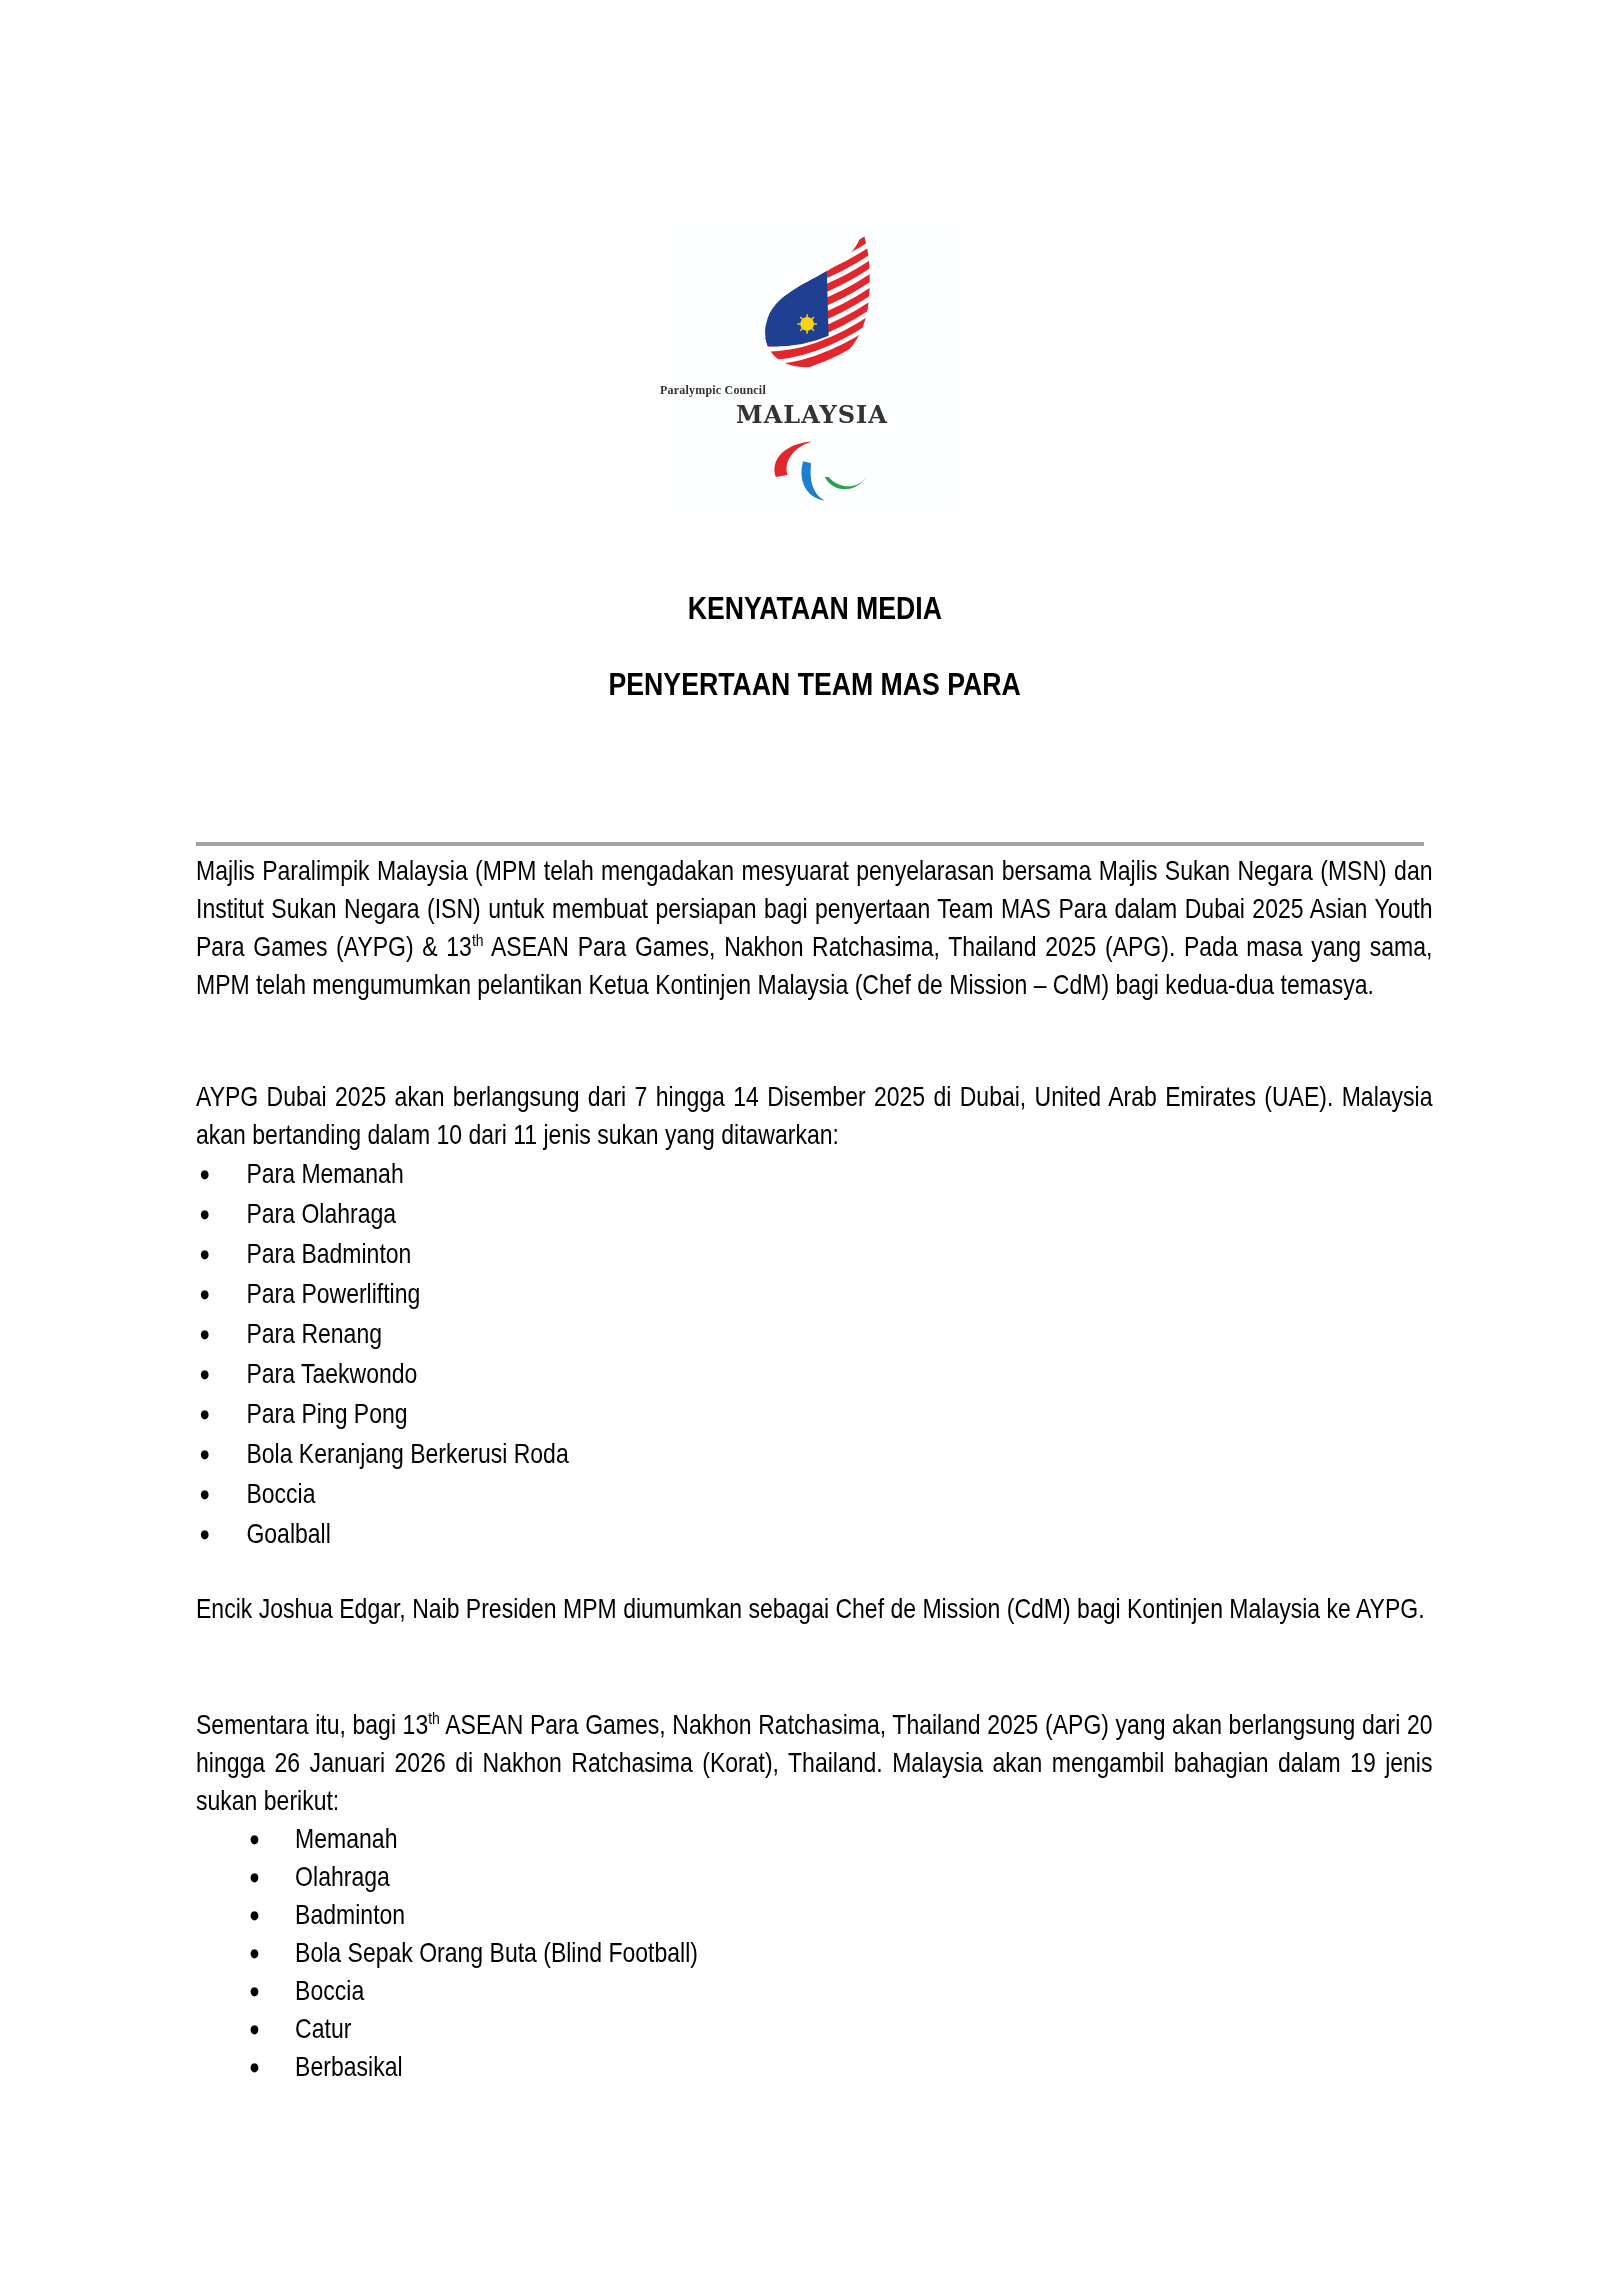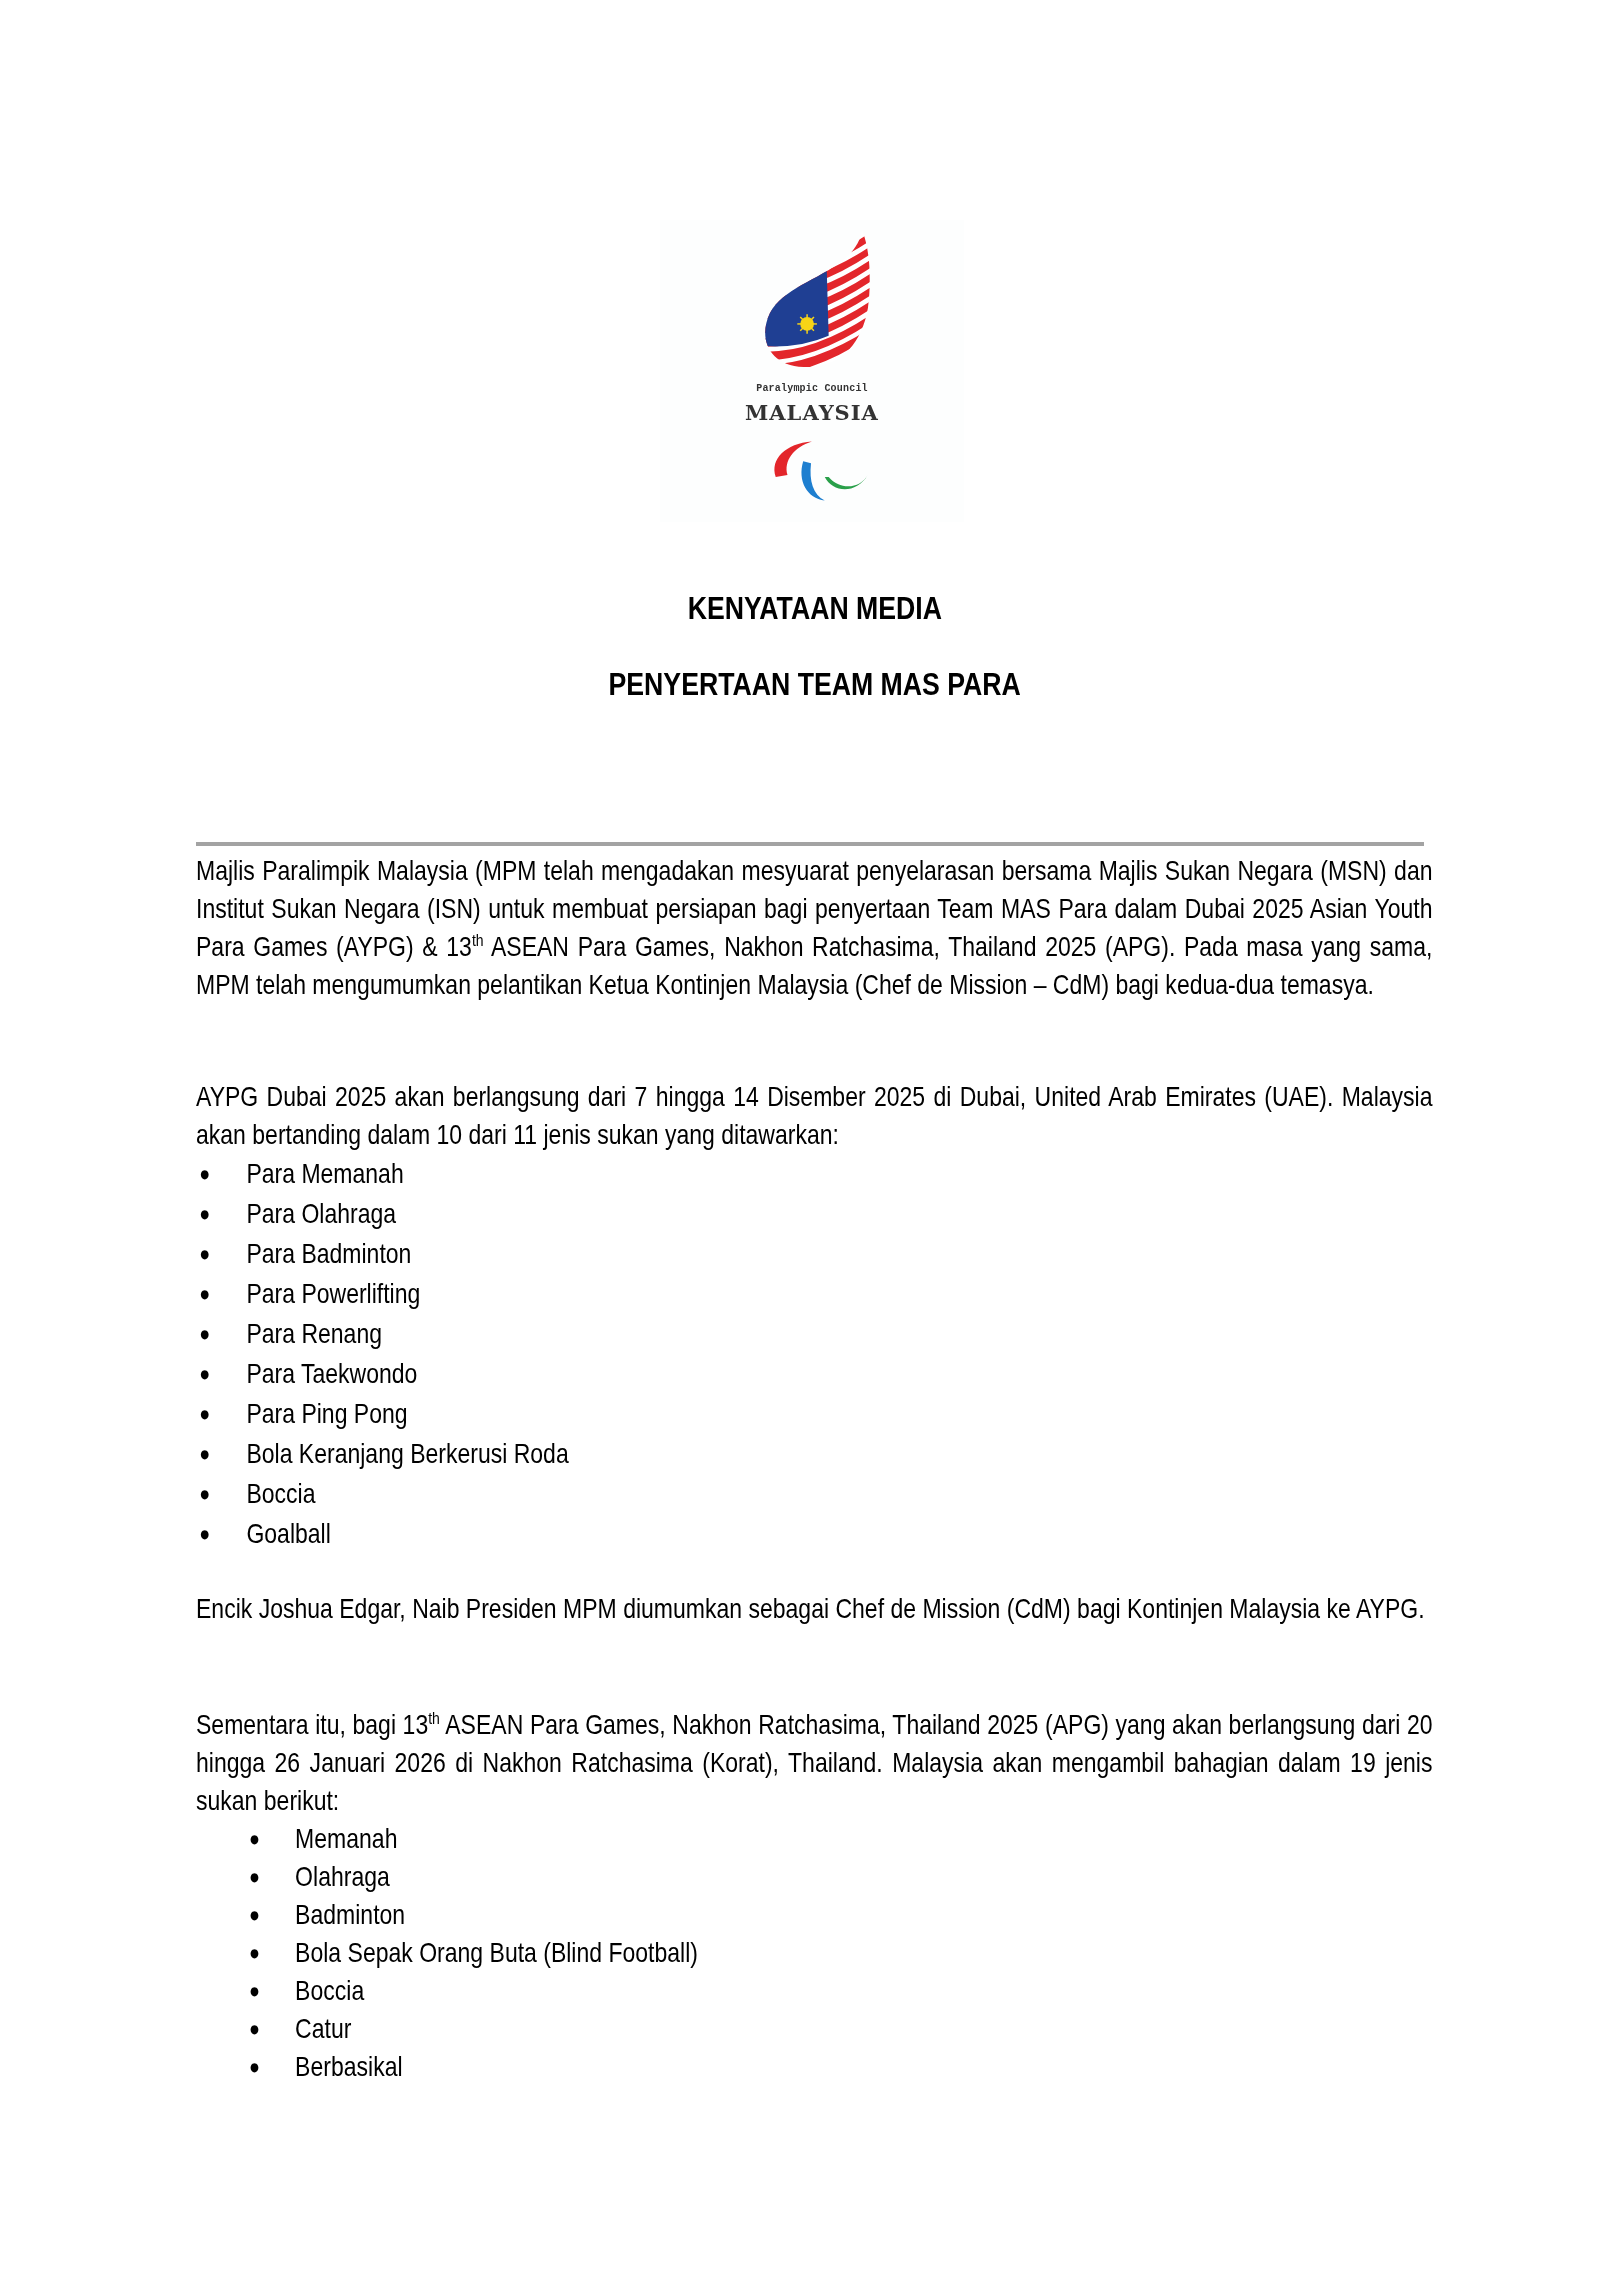--- a/index.html
+++ b/index.html
@@ -2,24 +2,24 @@
 <html><head>
 <meta charset="utf-8">
 <style>
   html, body { margin: 0; padding: 0; background: #ffffff; }
   body { width: 1621px; height: 2292px; position: relative; overflow: hidden; color: #000; }
   .page { position: absolute; left: 0; top: 0; width: 1621px; height: 2292px; background: #fff; }
 
   
   .logo { position: absolute; left: 660px; top: 220px; width: 304px; height: 302px; background: #fdfefe; }
   .logo svg { display: block; }
-  .logo-text-1 { position: absolute; left: 0; width: 304px; top: 163px; text-align: center;
-    font-family: Liberation Mono, monospace; font-weight: bold; font-size: 10px; color: #333; letter-spacing: 0.2px; }
+  .logo-text-1 { position: absolute; left: 0; width: 304px; top: 163px; 
+    font-family: Liberation Serif, serif; font-weight: bold; font-size: 12px; color: #333; letter-spacing: 0.2px; }
   .logo-text-2 { position: absolute; left: 0; width: 304px; top: 180px; text-align: center;
-    font-family: "DejaVu Serif", serif; font-weight: bold; font-size: 21px; color: #333; letter-spacing: 1px; }
+    font-family: "DejaVu Serif", serif; font-weight: bold; font-size: 24px; color: #333; letter-spacing: 1px; }
 
   
   .heading { position: absolute; left: 196px; width: 1237px; text-align: center;
     font-family: "Liberation Sans", sans-serif; font-weight: bold; font-size: 31px; line-height: 39px; text-decoration: underline; }
   .heading .inner { display: inline-block; transform: scaleX(0.86); transform-origin: center; white-space: nowrap; }
   .title-media { top: 589px; }
   .title-block { top: 665px; }
   .title-block .line { display: block; }
   sup.hsup { font-size: 18.6px; vertical-align: 11.8px; line-height: 0; }
 

